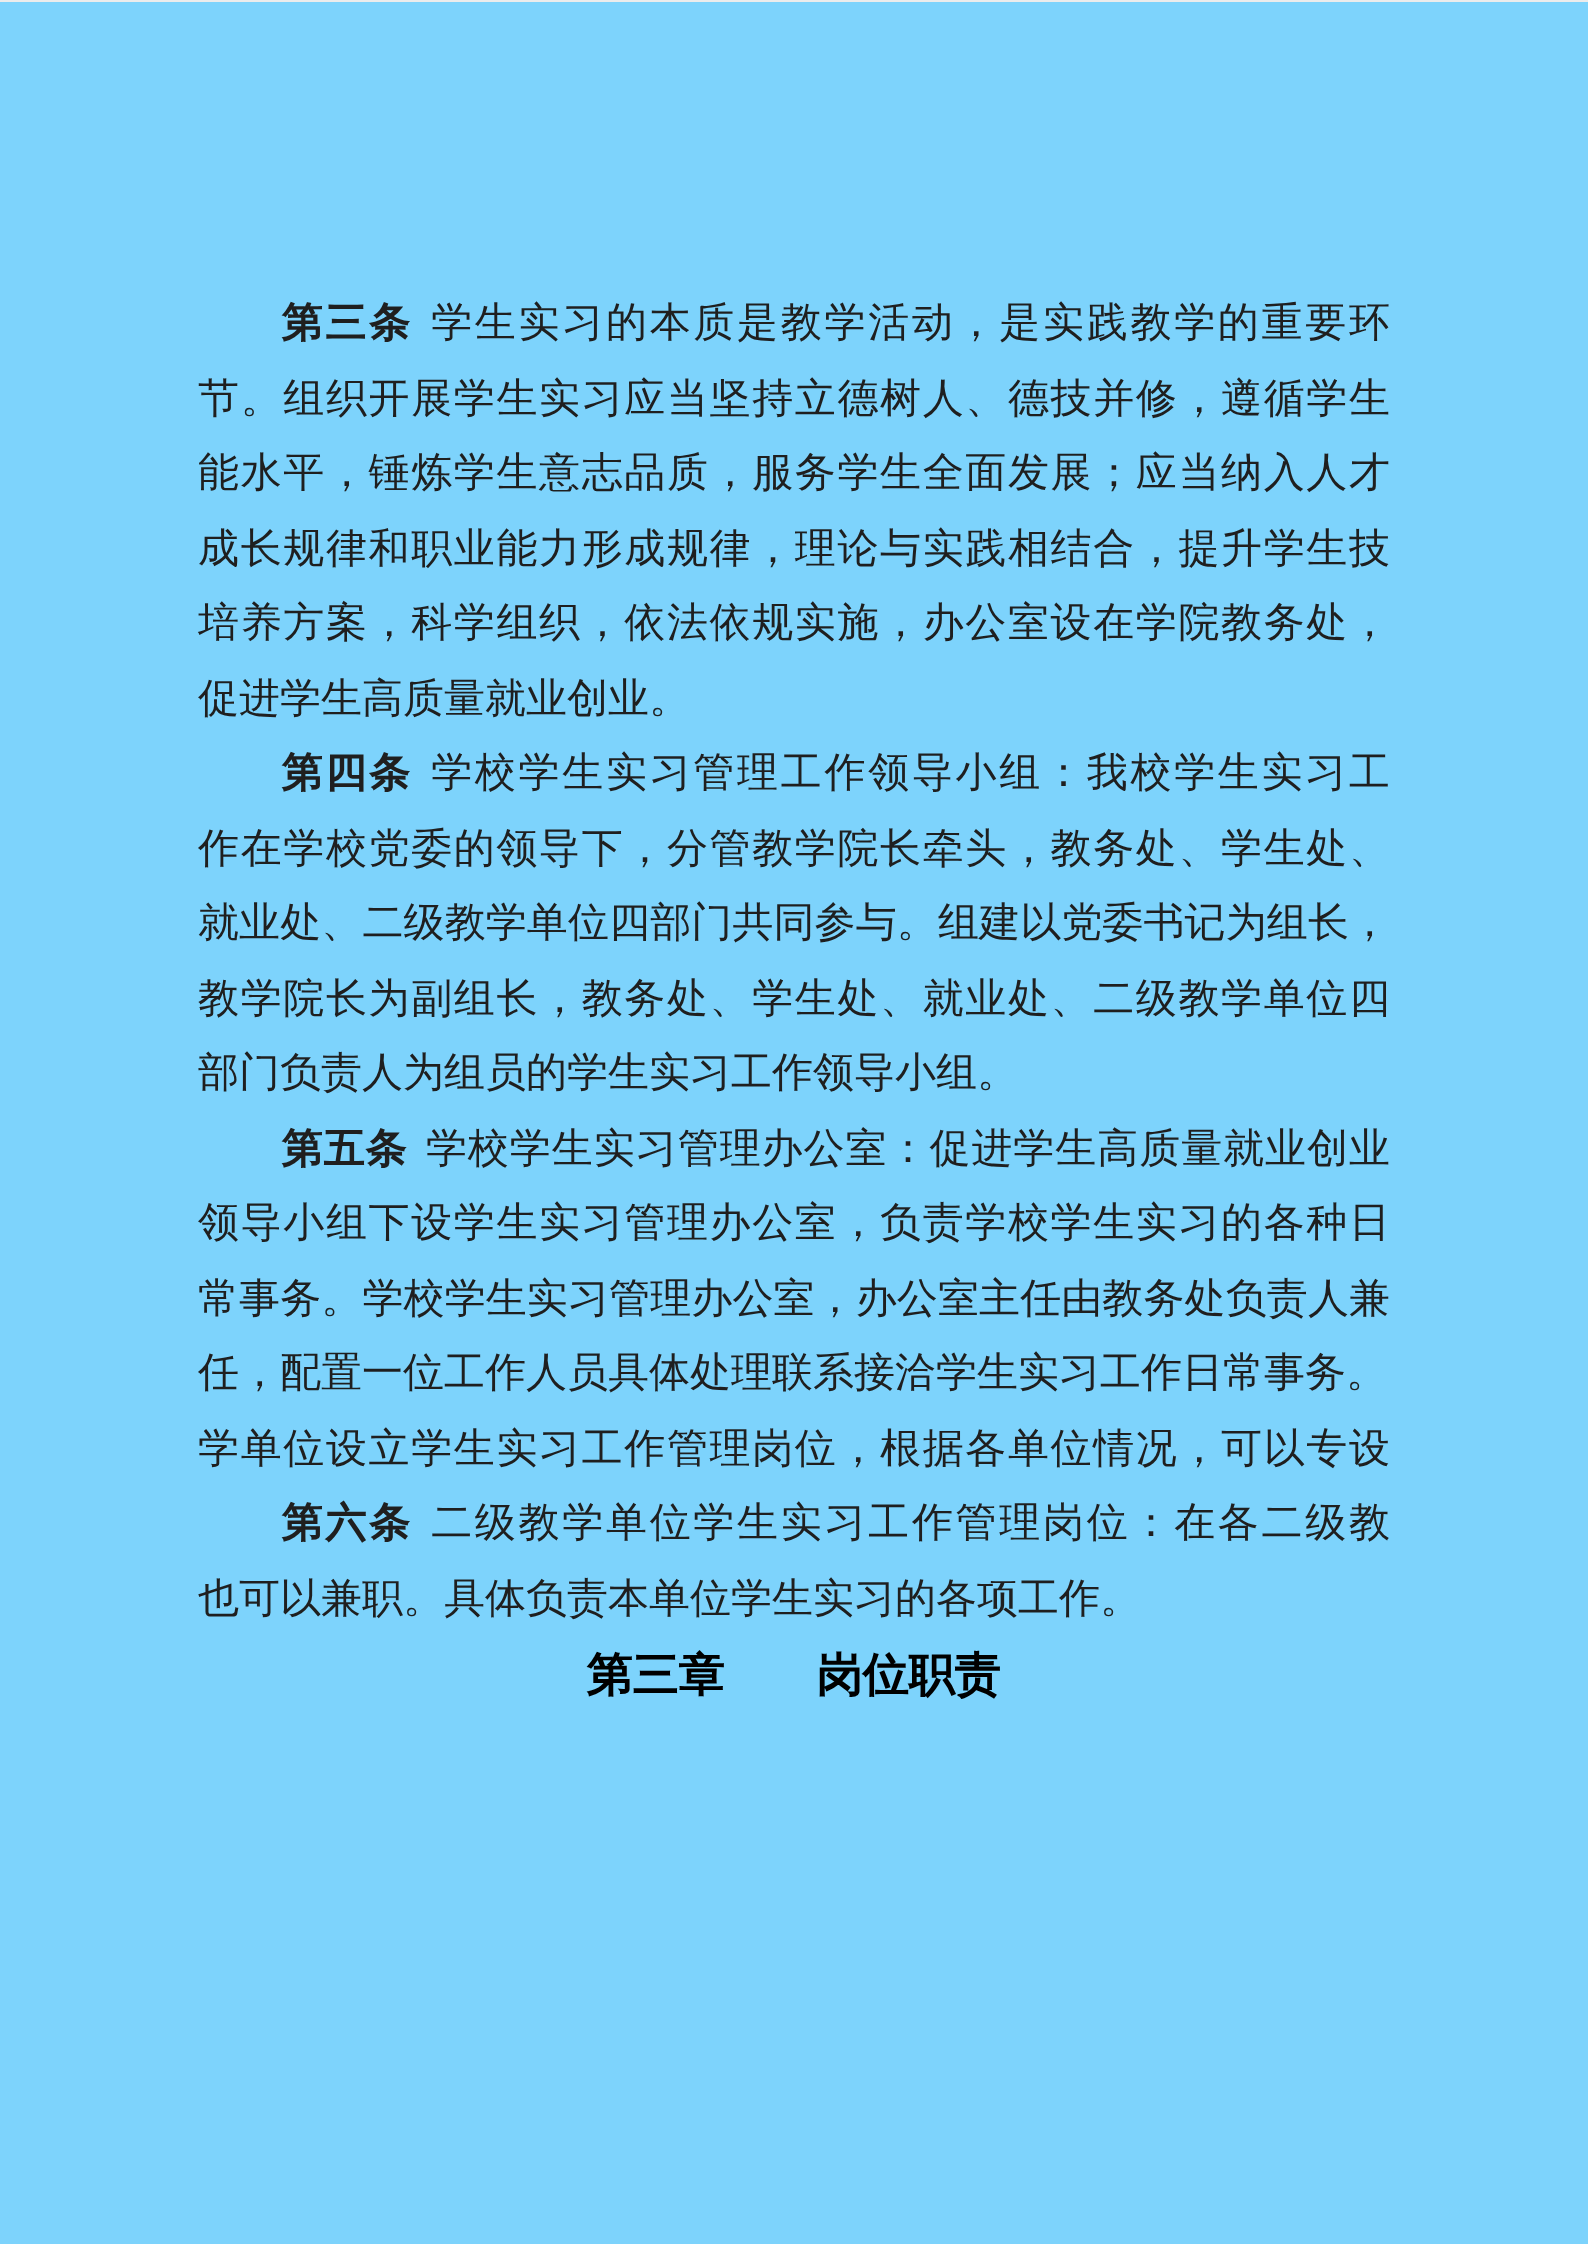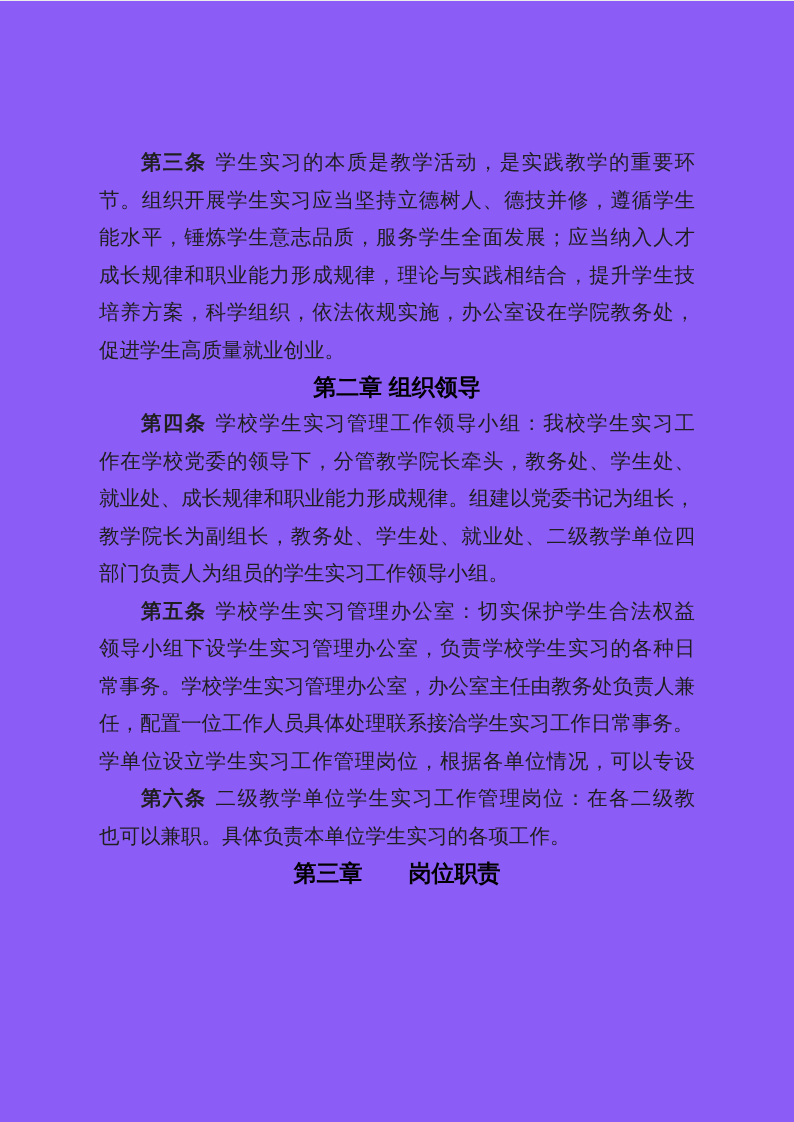--- a/index.html
+++ b/index.html
@@ -1,21 +1,21 @@
 <!DOCTYPE html>
 <html><head>
 <meta charset="utf-8">
 <style>
   * { margin: 0; padding: 0; box-sizing: border-box; }
   html, body { background: #ffffff; }
   .page {
     position: relative;
     width: 794px;
     height: 1122px;
-    background: #8b5cf6;
+    background: #7dd3fc;
     overflow: hidden;
     border-top: 1px solid #ececec;
     font-family: "Liberation Serif", "DejaVu Serif", serif;
   }
   .content {
     position: absolute;
     left: 99px;
     top: 143px;
     width: 596px;
   }
@@ -51,32 +51,31 @@
 
     <div class="para">
       <div class="line first"><span class="term">第三条</span><span>学生实习的本质是教学活动，是实践教学的重要环</span></div>
       <div class="line">节。组织开展学生实习应当坚持立德树人、德技并修，遵循学生</div>
       <div class="line">能水平，锤炼学生意志品质，服务学生全面发展；应当纳入人才</div>
       <div class="line">成长规律和职业能力形成规律，理论与实践相结合，提升学生技</div>
       <div class="line">培养方案，科学组织，依法依规实施，办公室设在学院教务处，</div>
       <div class="line plain-end">促进学生高质量就业创业。</div>
     </div>
 
-    <div class="heading">第二章 组织领导</div>
 
     <div class="para">
       <div class="line first"><span class="term">第四条</span><span>学校学生实习管理工作领导小组：我校学生实习工</span></div>
       <div class="line">作在学校党委的领导下，分管教学院长牵头，教务处、学生处、</div>
-      <div class="line">就业处、成长规律和职业能力形成规律。组建以党委书记为组长，</div>
+      <div class="line">就业处、二级教学单位四部门共同参与。组建以党委书记为组长，</div>
       <div class="line">教学院长为副组长，教务处、学生处、就业处、二级教学单位四</div>
       <div class="line plain-end">部门负责人为组员的学生实习工作领导小组。</div>
     </div>
 
     <div class="para">
-      <div class="line first"><span class="term">第五条</span><span>学校学生实习管理办公室：切实保护学生合法权益</span></div>
+      <div class="line first"><span class="term">第五条</span><span>学校学生实习管理办公室：促进学生高质量就业创业</span></div>
       <div class="line">领导小组下设学生实习管理办公室，负责学校学生实习的各种日</div>
       <div class="line">常事务。学校学生实习管理办公室，办公室主任由教务处负责人兼</div>
       <div class="line plain-end">任，配置一位工作人员具体处理联系接洽学生实习工作日常事务。</div>
     </div>
 
     <div class="para">
       <div class="line">学单位设立学生实习工作管理岗位，根据各单位情况，可以专设</div>
       <div class="line first"><span class="term">第六条</span><span>二级教学单位学生实习工作管理岗位：在各二级教</span></div>
       <div class="line plain-end">也可以兼职。具体负责本单位学生实习的各项工作。</div>
     </div>

